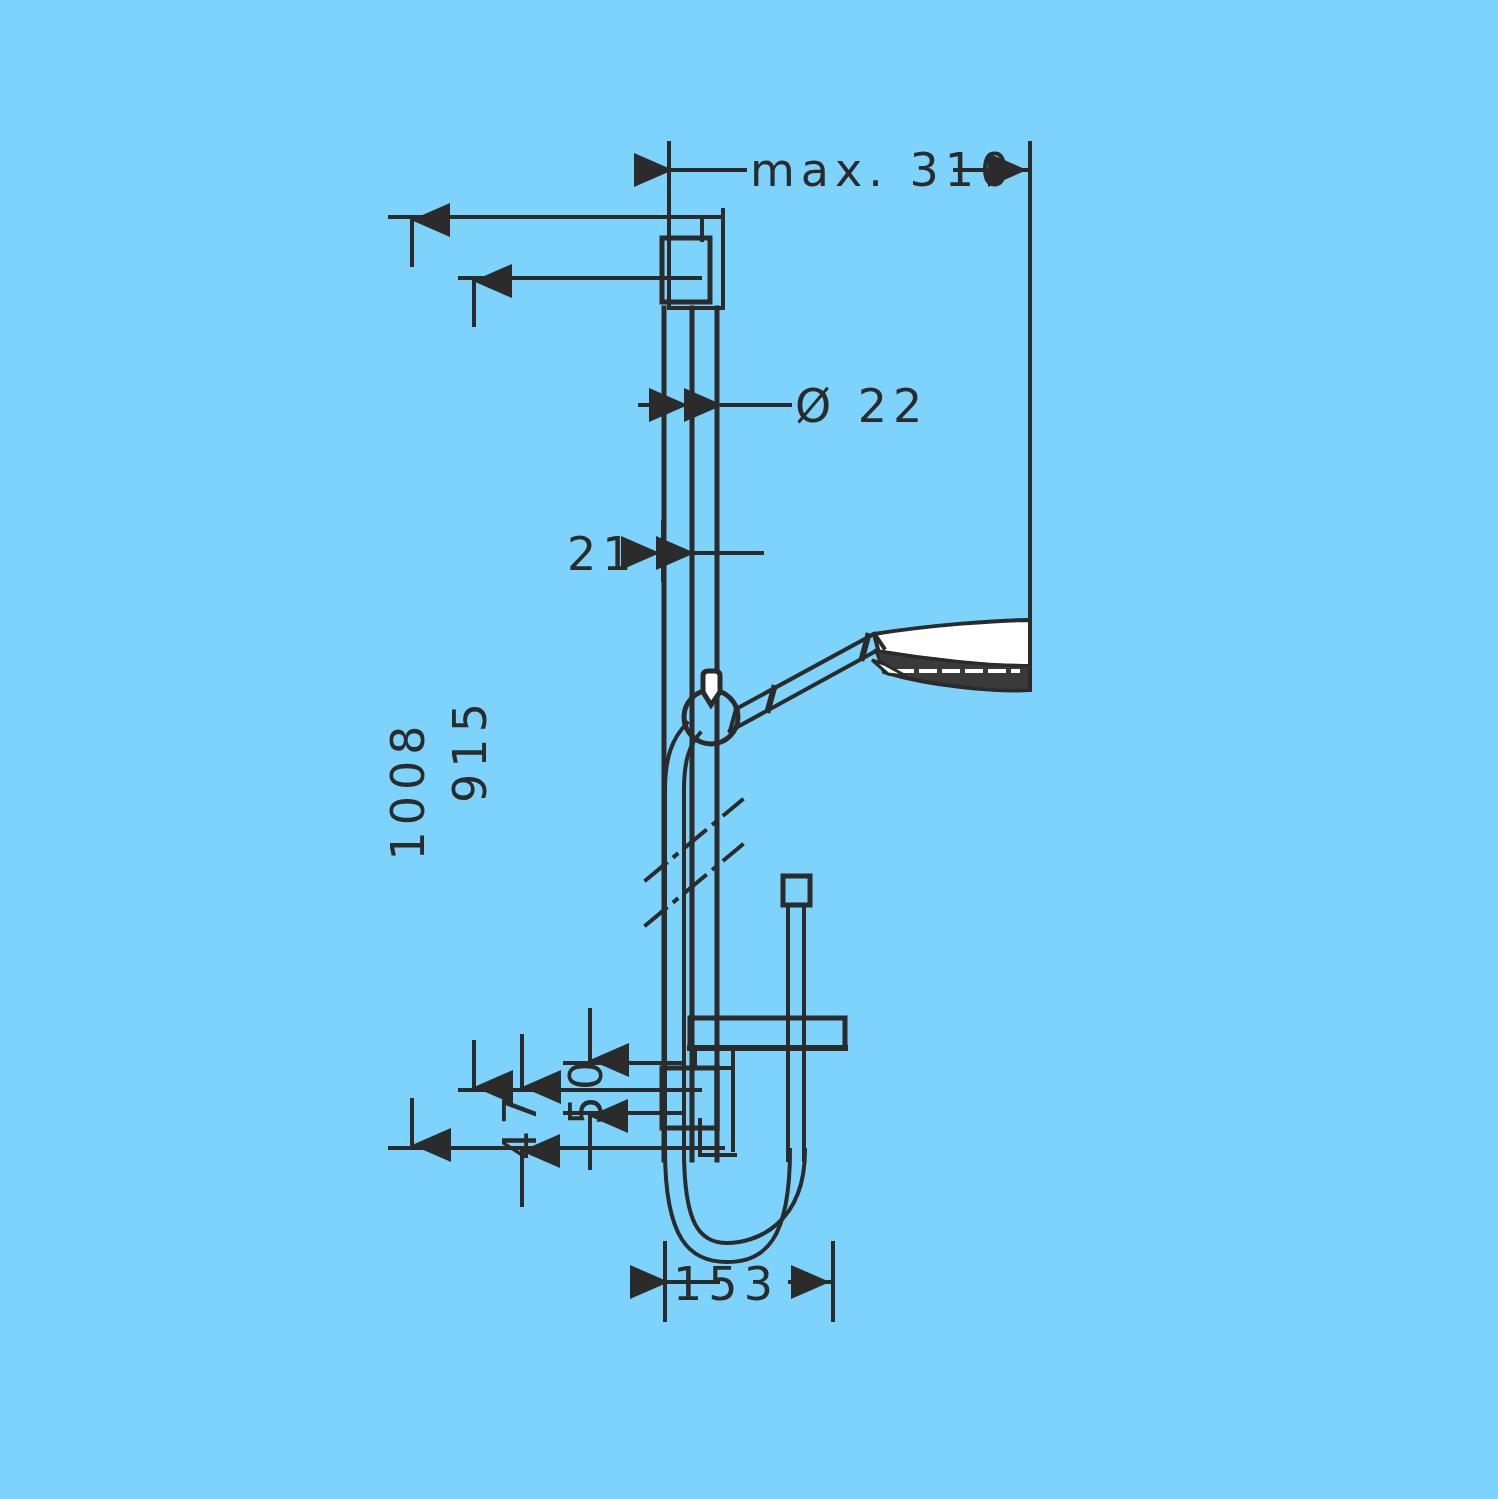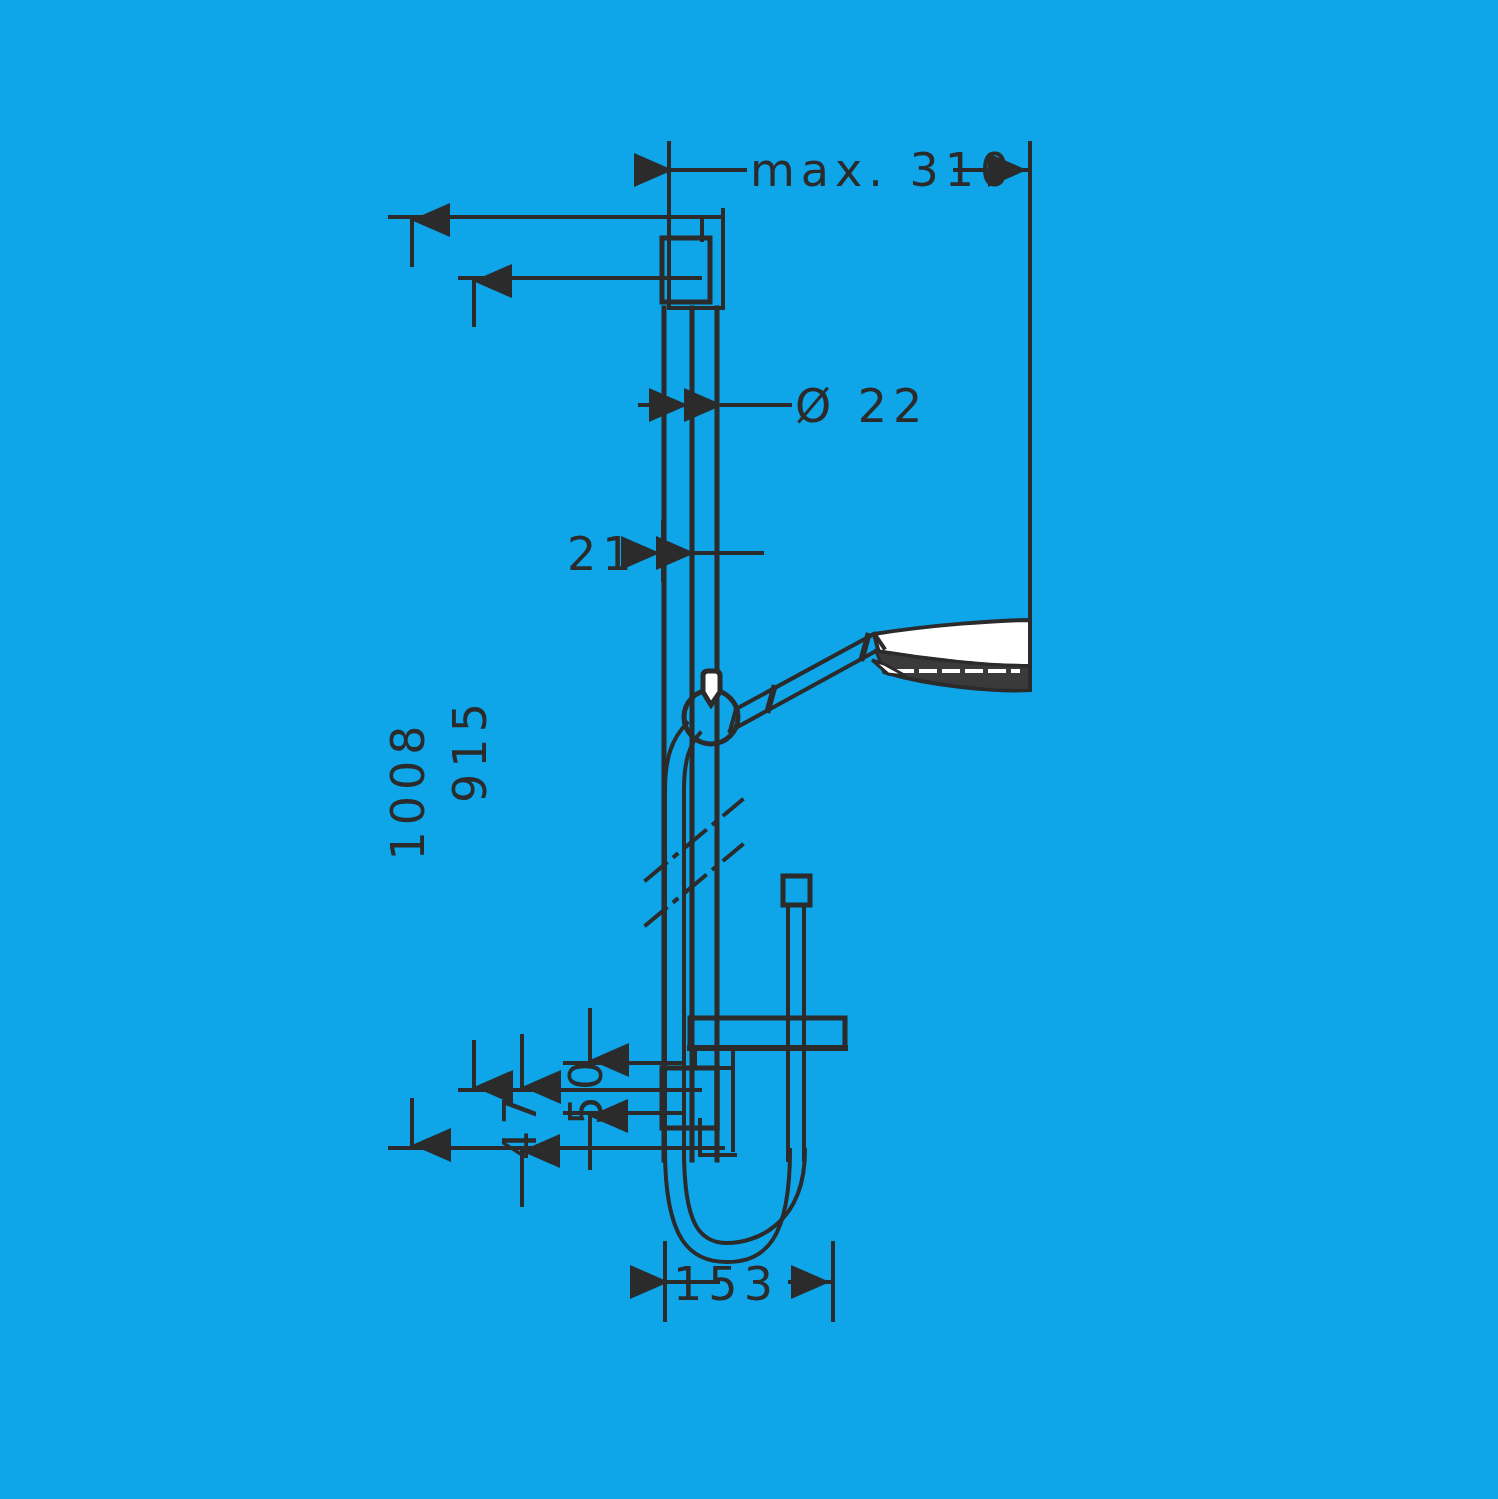--- a/index.html
+++ b/index.html
@@ -11,21 +11,21 @@
   body {
     width: 1498px;
     height: 1499px;
     font-family: "DejaVu Sans", sans-serif;
     overflow: hidden;
   }
   #drawing-root {
     position: relative;
     width: 1498px;
     height: 1499px;
-    background: #0ea5e9;
+    background: #7dd3fc;
     text-decoration: underline;
   }
   svg.drawing {
     display: block;
     width: 1498px;
     height: 1499px;
   }
   .dim-text {
     font-family: "DejaVu Sans", sans-serif;
     font-size: 46px;

